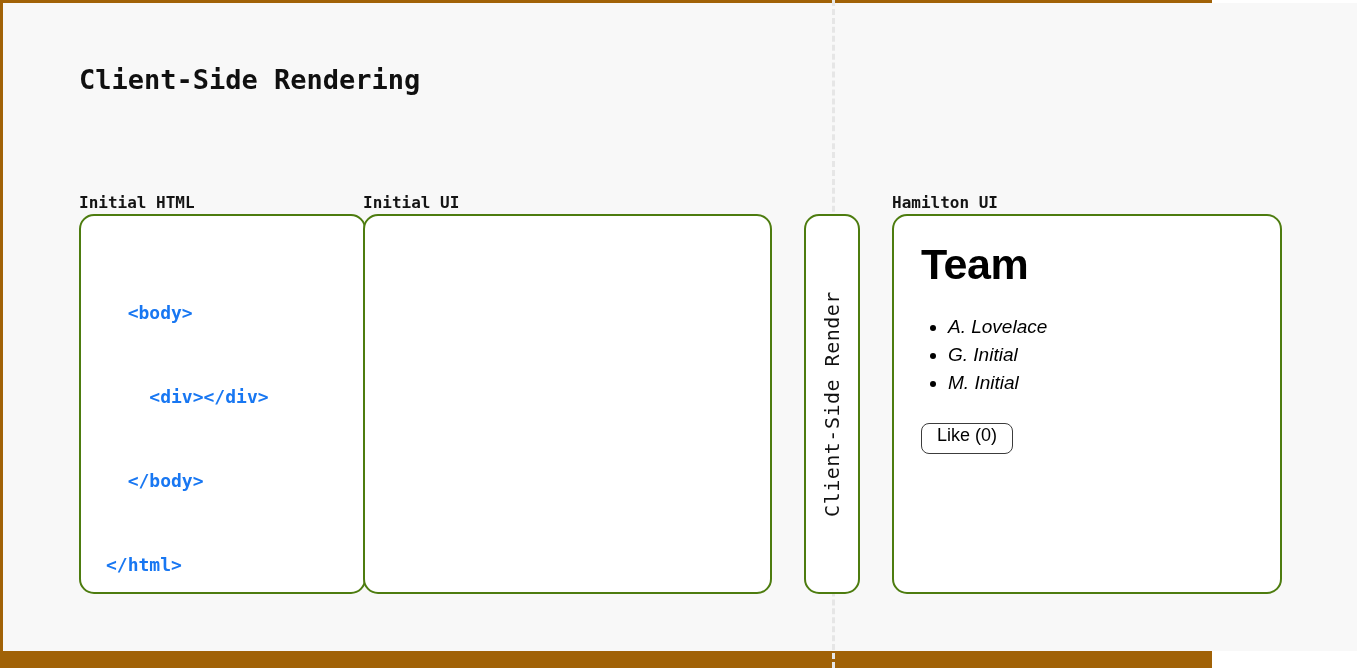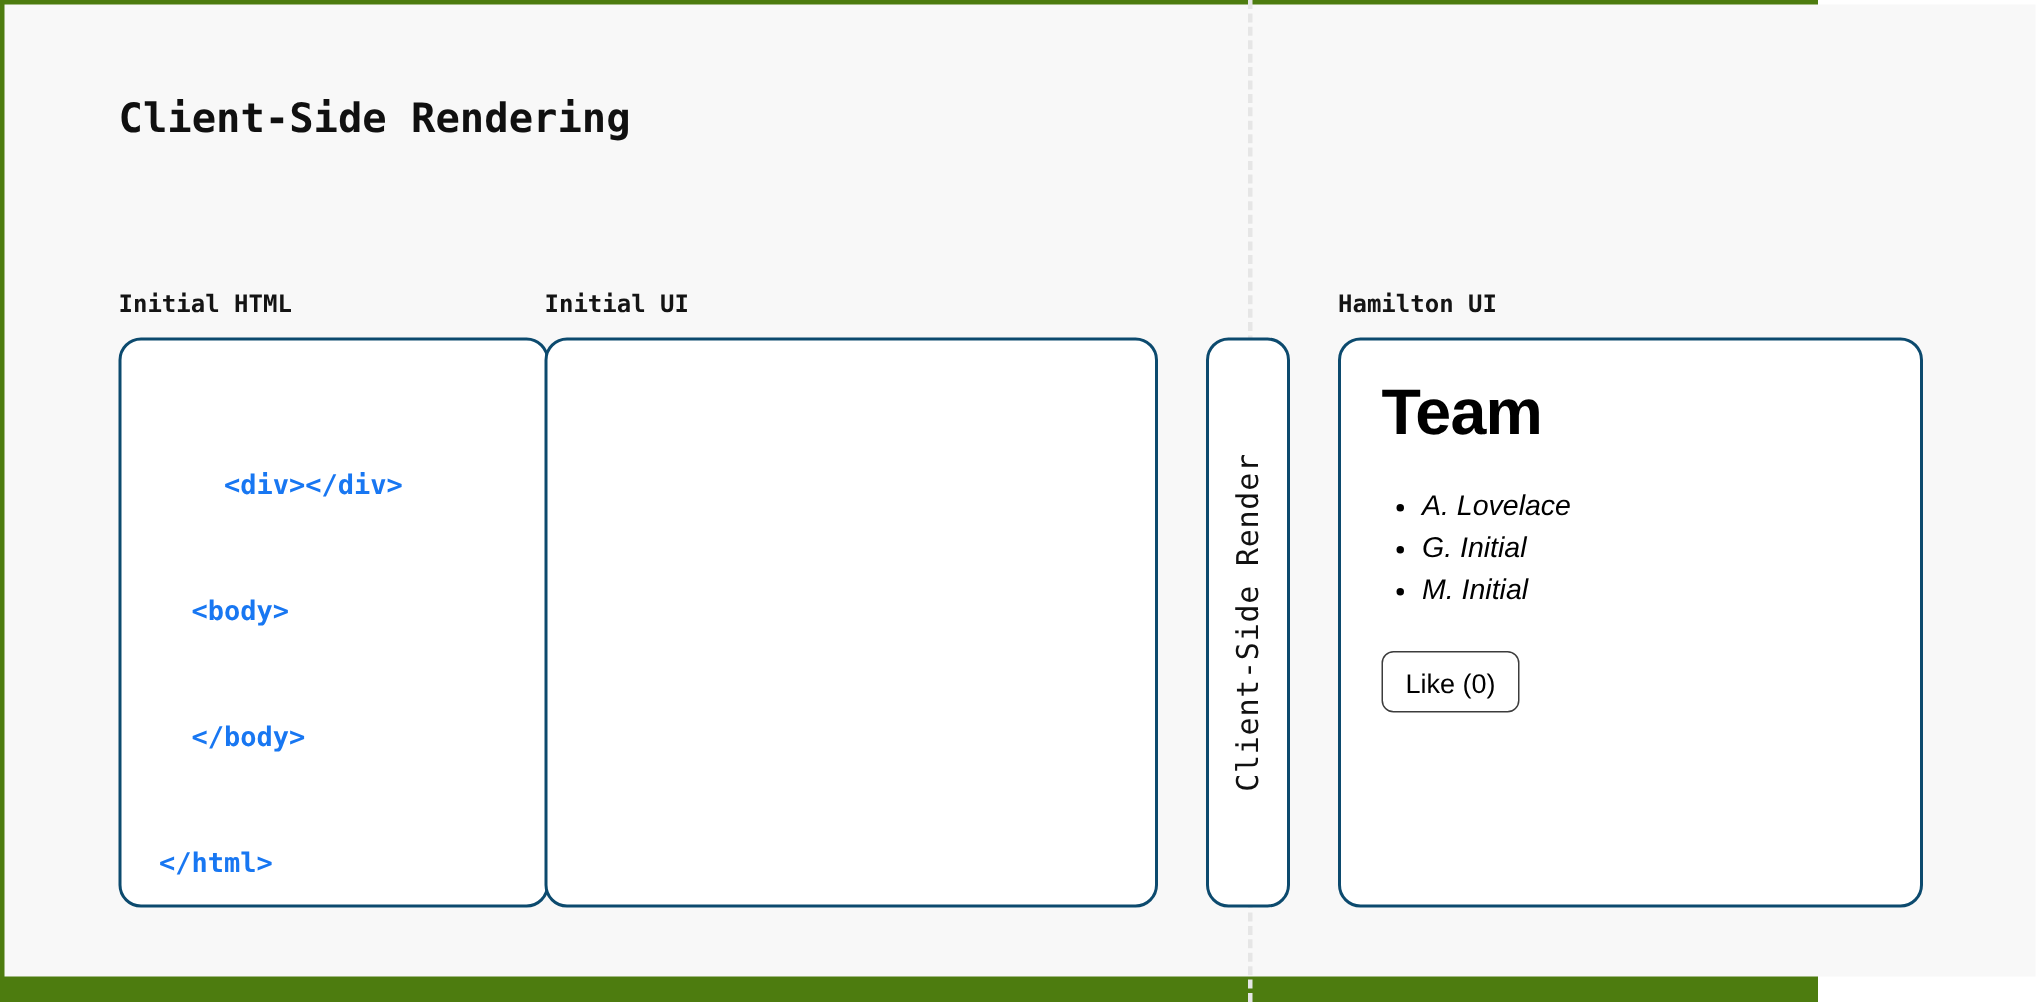--- a/index.html
+++ b/index.html
@@ -12,21 +12,21 @@
 
   body {
     background: #ffffff;
     font-family: "Liberation Sans", sans-serif;
   }
 
   #canvas {
     position: relative;
     width: 1212px;
     height: 668px;
-    background: #4d7c0f;
+    background: #a16207;
   }
 
   
   .plate {
     position: absolute;
     left: 3px;
     top: 3px;
     width: 1354px;
     height: 648px;
     background: #f8f8f8;
@@ -63,24 +63,24 @@
     color: #141414;
     white-space: nowrap;
     margin-top: 20px;
   }
   .col-label.a { left: 79px; }
   .col-label.b { left: 363px; }
   .col-label.c { left: 892px; }
 
   .panel {
     position: absolute;
-    top: 225px;
+    top: 214px;
     height: 380px;
     background: #ffffff;
-    border: 2px solid #0c4a6e;
+    border: 2px solid #4d7c0f;
     border-radius: 15px;
   }
 
   .panel-html    { left: 79px;  width: 287px; }
   .panel-initial { left: 363px; width: 409px; }
   .panel-strip   { left: 804px; width: 56px;  }
   .panel-render  { left: 892px; width: 390px; }
 
   .code {
     position: absolute;
@@ -141,21 +141,21 @@
     font-size: 19px;
     font-weight: 400;
     color: #000000;
     line-height: 28px;
     font-style: italic;
   }
 
   .like-button {
     display: inline-block;
     margin-top: 26px;
-    padding: 12px 15px 9px 15px;
+    padding: 2px 15px 9px 15px;
     background: #ffffff;
     border: 1.6px solid #3c3c3c;
     border-radius: 8px;
     font-family: "Liberation Sans", sans-serif;
     font-size: 18px;
     font-weight: 400;
     color: #000000;
     line-height: 1;
     cursor: pointer;
   }
@@ -170,22 +170,22 @@
   <div class="divider"></div>
 
   <div class="title">Client-Side Rendering</div>
 
   <div class="col-label a">Initial HTML</div>
   <div class="col-label b">Initial UI</div>
   <div class="col-label c">Hamilton UI</div>
 
   <div class="panel panel-html">
     <div class="code">
+      <span class="ln">  &lt;body&gt;</span>
       <span class="ln">    &lt;div&gt;&lt;/div&gt;</span>
-      <span class="ln">  &lt;body&gt;</span>
       <span class="ln">  &lt;/body&gt;</span>
       <span class="ln">&lt;/html&gt;</span>
     </div>
   </div>
 
   <div class="panel panel-initial">
     <div></div>
   </div>
 
   <div class="panel panel-strip">

